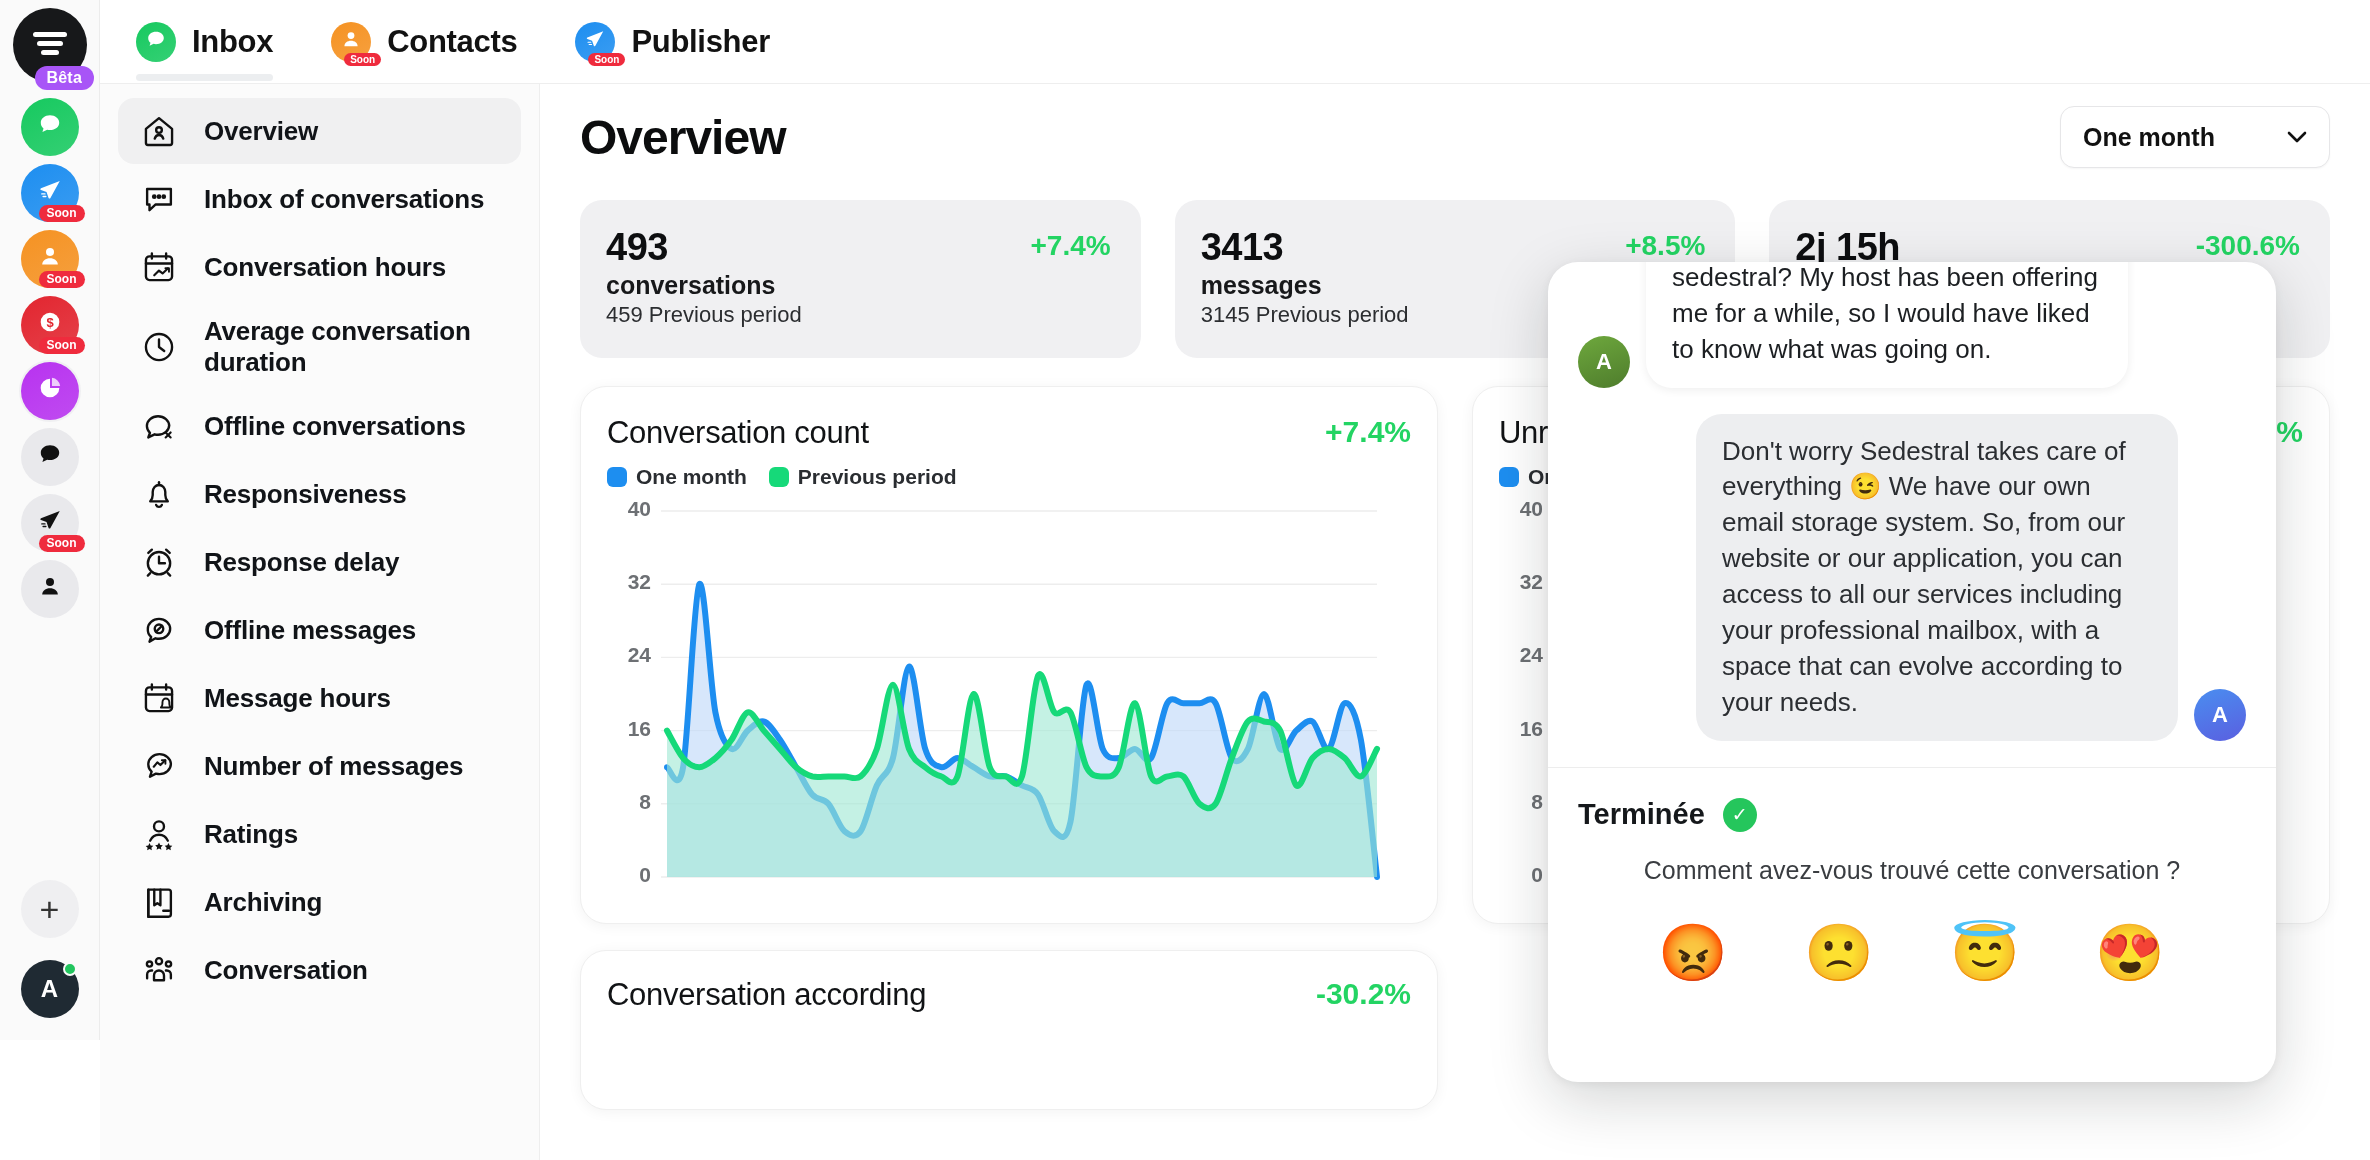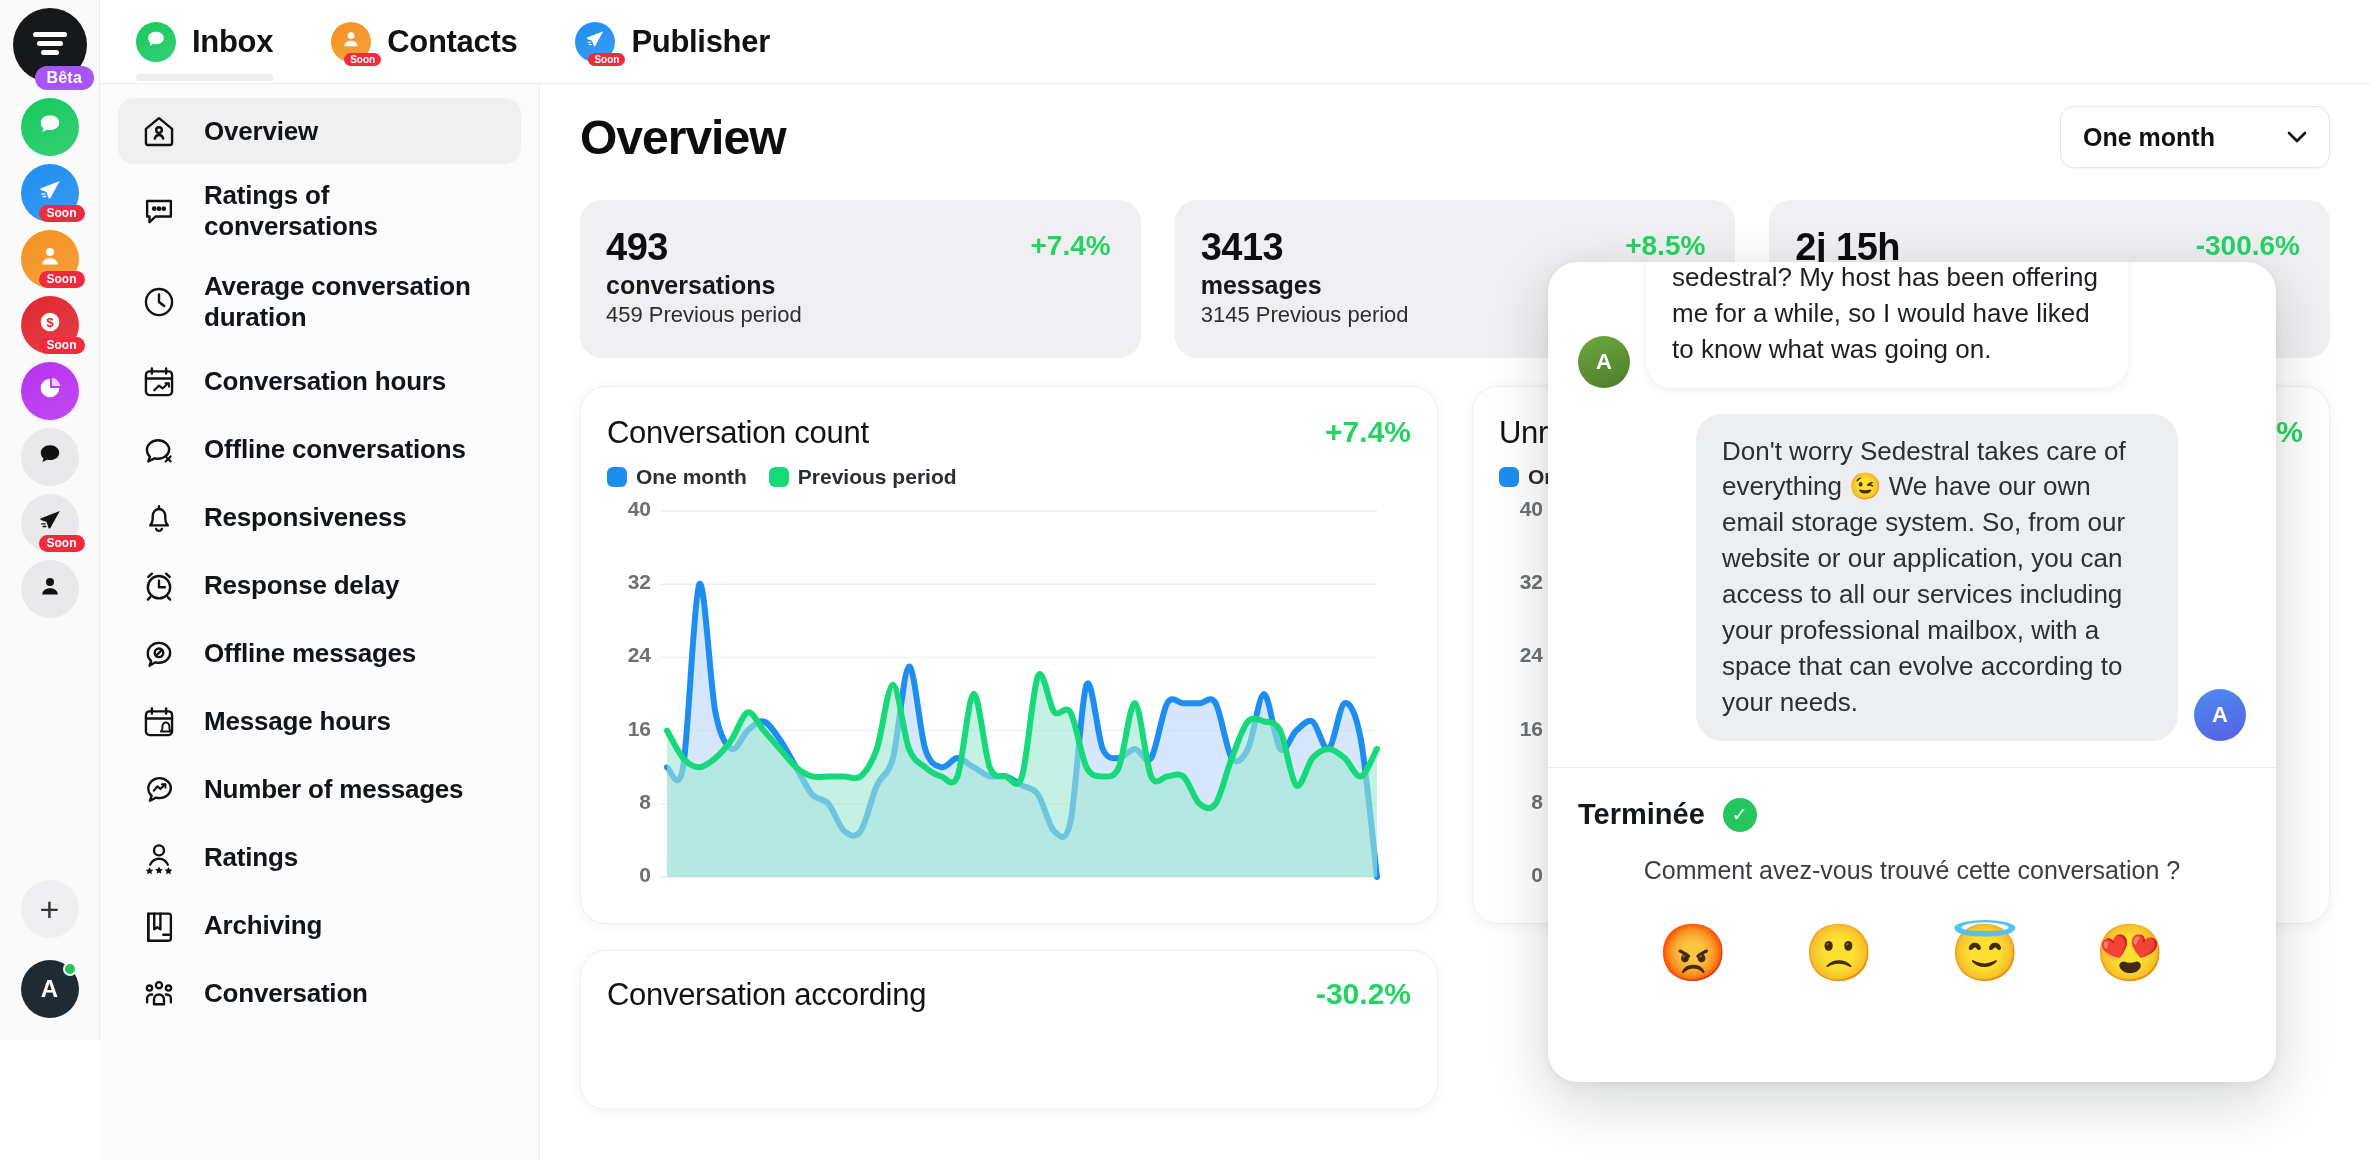--- a/index.html
+++ b/index.html
@@ -319,41 +319,41 @@
       </div>
       <div class="menu-item">
         <span class="m-ico">
           <svg viewBox="0 0 32 32" fill="none" stroke="currentColor" stroke-width="2" stroke-linecap="round" stroke-linejoin="round">
             <path d="M6 7.6h20v13H13.2L8 25.4v-4.8H6z"></path>
             <circle cx="12" cy="14" r="1" fill="currentColor"></circle>
             <circle cx="16" cy="14" r="1" fill="currentColor"></circle>
             <circle cx="20" cy="14" r="1" fill="currentColor"></circle>
           </svg>
         </span>
-        <span class="menu-label">Ratings of conversations</span>
-      </div>
-      <div class="menu-item">
-        <span class="m-ico">
-          <svg viewBox="0 0 32 32" fill="none" stroke="currentColor" stroke-width="2" stroke-linecap="round" stroke-linejoin="round">
-            <circle cx="16" cy="16" r="11"></circle>
-            <path d="M16 9.6V16l4.4 3.4"></path>
-          </svg>
-        </span>
-        <span class="menu-label">Average conversation duration</span>
+        <span class="menu-label">Inbox of conversations</span>
       </div>
       <div class="menu-item">
         <span class="m-ico">
           <svg viewBox="0 0 32 32" fill="none" stroke="currentColor" stroke-width="2" stroke-linecap="round" stroke-linejoin="round">
             <rect x="5" y="7" width="22" height="20" rx="3"></rect>
             <path d="M10 4.6v4.2M22 4.6v4.2M5 13h22"></path>
             <path d="M12 23l4-4 3 2.4 4.4-4.2" stroke-width="1.8"></path>
             <path d="M21.4 17h3v3" stroke-width="1.6"></path>
           </svg>
         </span>
         <span class="menu-label">Conversation hours</span>
+      </div>
+      <div class="menu-item">
+        <span class="m-ico">
+          <svg viewBox="0 0 32 32" fill="none" stroke="currentColor" stroke-width="2" stroke-linecap="round" stroke-linejoin="round">
+            <circle cx="16" cy="16" r="11"></circle>
+            <path d="M16 9.6V16l4.4 3.4"></path>
+          </svg>
+        </span>
+        <span class="menu-label">Average conversation duration</span>
       </div>
       <div class="menu-item">
         <span class="m-ico">
           <svg viewBox="0 0 32 32" fill="none" stroke="currentColor" stroke-width="2" stroke-linecap="round" stroke-linejoin="round">
             <path d="M24.6 15.2c0 4.6-4.2 8.2-9.4 8.2-1 0-2-.1-2.9-.4L7 25.6l1.4-3.9a7.8 7.8 0 0 1-2.6-5.7c0-4.5 4.2-8.2 9.4-8.2s9.4 3.7 9.4 8.2z"></path>
             <path d="M21.6 21.4l4.2 4.2M25.8 21.4l-4.2 4.2" stroke-width="1.8"></path>
           </svg>
         </span>
         <span class="menu-label">Offline conversations</span>
       </div>

